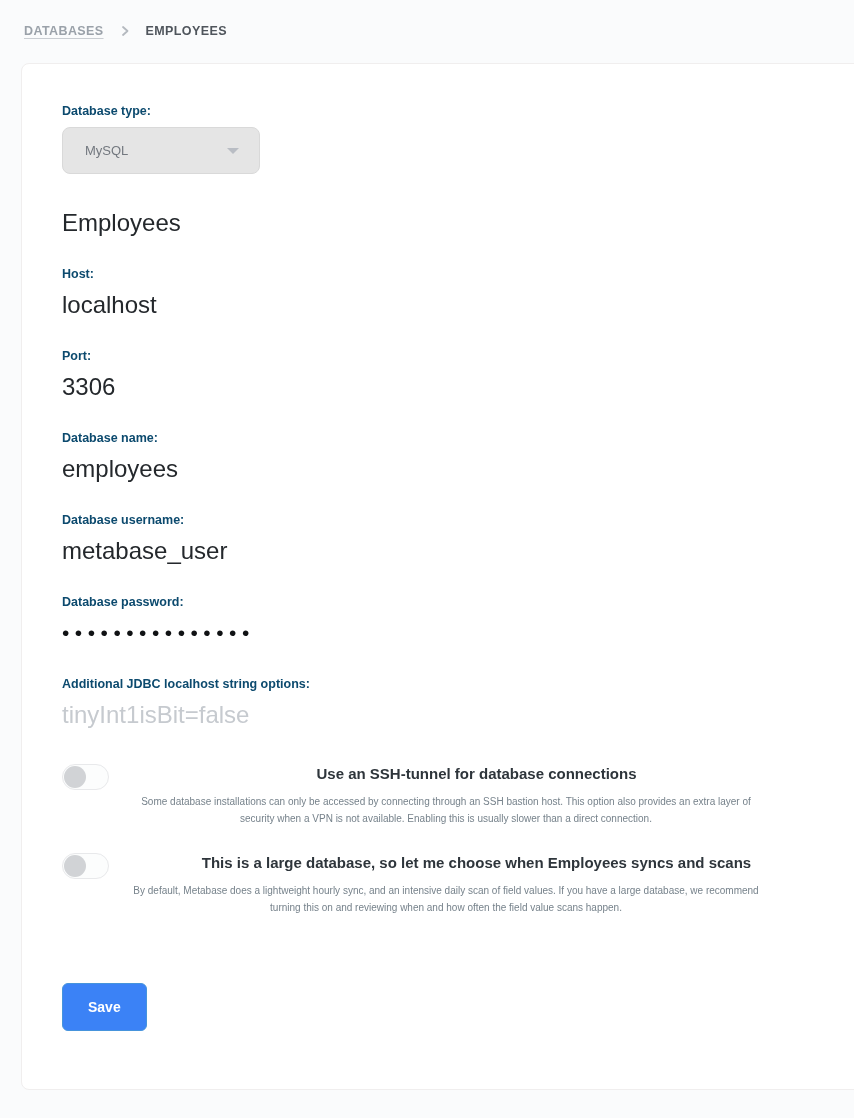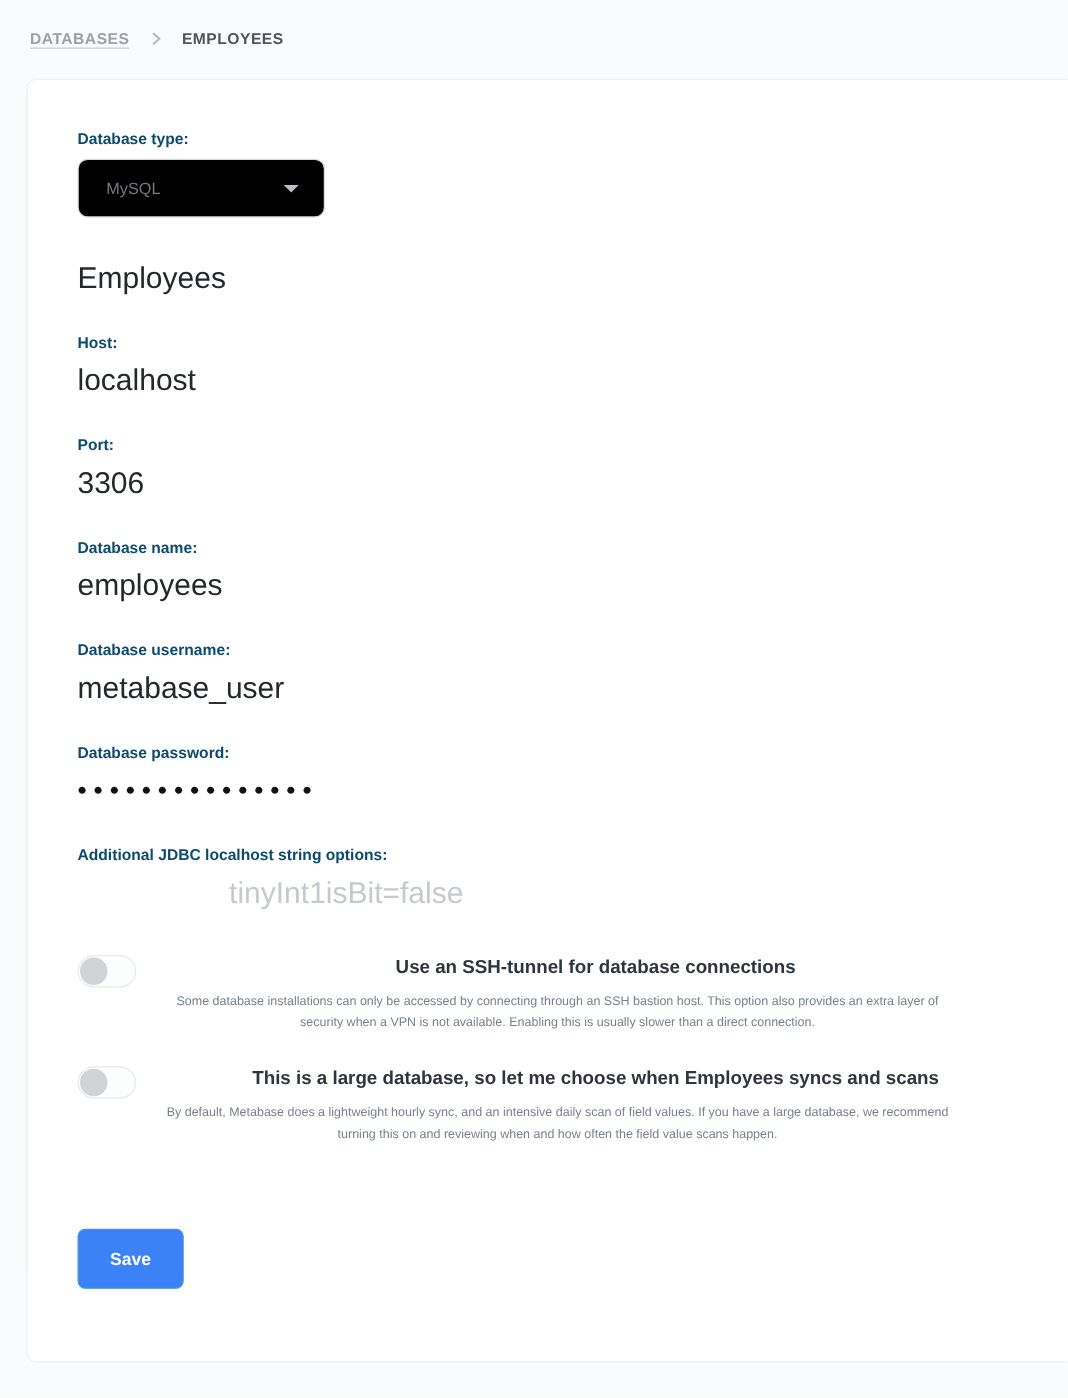--- a/index.html
+++ b/index.html
@@ -44,28 +44,28 @@
     display: block;
     border: none; outline: none; background: transparent;
     font-family: inherit;
     font-size: 24px; color: #24282c;
     width: 430px; height: 34px; padding: 0;
   }
   .field-input::placeholder { color: #c6cacf; opacity: 1; }
   .field-input.password {
     font-size: 21px; letter-spacing: 5.5px; color: #101214; height: 34px;
   }
-  .field-input.jdbc { color: #c6cacf; text-align: center; }
+  .field-input.jdbc { color: #c6cacf; }
   
   .field-dbtype { margin-bottom: 32px; }
   .field-dbtype .field-label { margin-bottom: 9px; }
   .select-box {
     width: 198px; height: 47px;
     border: 1px solid #d9d9d9; border-radius: 8px;
-    background: #000000;
+    background: #e5e5e5;
     display: flex; align-items: center; justify-content: space-between;
     padding: 0 20px 0 22px;
     cursor: pointer;
   }
   .select-value { font-size: 13px; color: #73787f; }
   .caret-down {
     width: 0; height: 0;
     border-left: 6px solid transparent;
     border-right: 6px solid transparent;
     border-top: 6px solid #b9bdc4;

